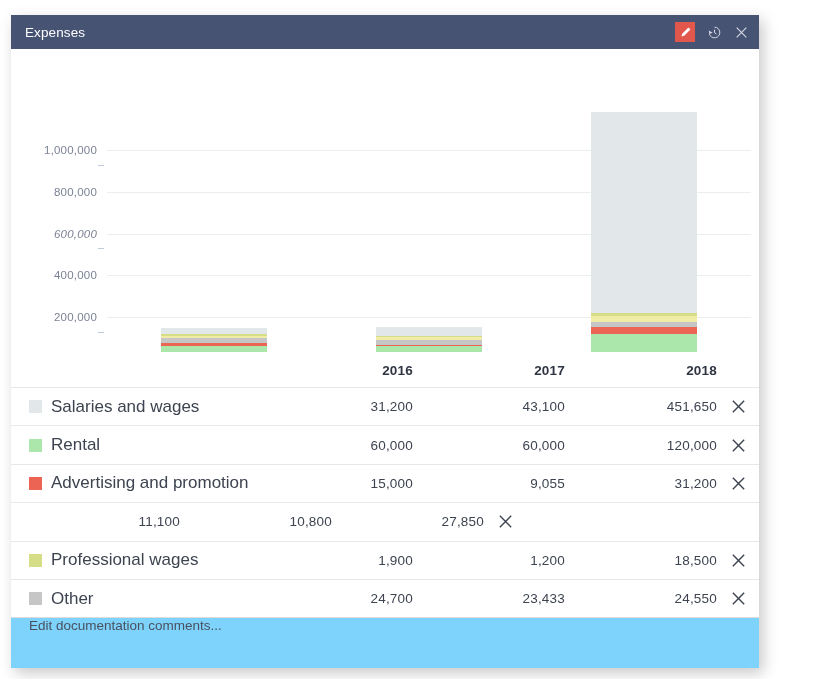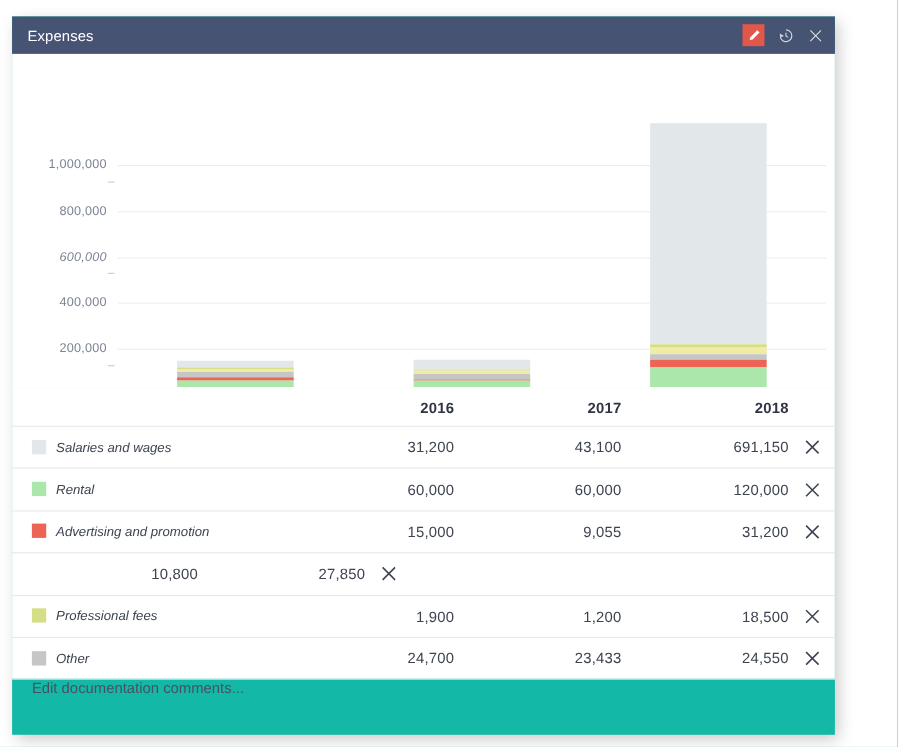--- a/index.html
+++ b/index.html
@@ -16,21 +16,21 @@
     position: relative;
   }
 
   
   #panel {
     position: absolute;
     left: 11px;
     top: 15px;
     width: 748px;
     height: 653px;
-    background: #14b8a6;
+    background: #7dd3fc;
     box-shadow: 4px 5px 14px rgba(0,0,0,0.22);
   }
 
   
   #titlebar {
     height: 34px;
     background: #465373;
     display: flex;
     align-items: center;
     padding: 0 6px 0 14px;
@@ -158,25 +158,24 @@
   #thead {
     display: flex;
     align-items: center;
     height: 35px;
     padding: 0 0 0 18px;
     border-top: 1px solid #ffffff;
   }
   .c-label {
     flex: 1;
     display: flex;
-    align-items: flex-start;
-    font-size: 12px;
+    align-items: center;
+    font-size: 17px;
     color: #3d4450;
     min-width: 0;
-    font-style: italic;
   }
   .swatch {
     width: 13px;
     height: 13px;
     margin-right: 9px;
     flex: 0 0 auto;
   }
   .c-val {
     width: 152px;
     text-align: right;
@@ -300,21 +299,21 @@
         <div class="c-del"></div>
       </div>
     <div id="tbody">
         <div class="trow">
           <div class="c-label">
             <span class="swatch" style="background: rgb(226, 232, 234);"></span>
             <span>Salaries and wages</span>
           </div>
           <div class="c-val">31,200</div>
           <div class="c-val">43,100</div>
-          <div class="c-val">691,150</div>
+          <div class="c-val">451,650</div>
           <div class="c-del">
             <svg width="17" height="17" viewBox="0 0 18 18" aria-hidden="true">
               <path d="M3 3L15 15M15 3L3 15" stroke="#3d4450" stroke-width="1.5" fill="none"></path>
             </svg>
           </div>
         </div>
         <div class="trow">
           <div class="c-label">
             <span class="swatch" style="background: rgb(171, 230, 171);"></span>
             <span>Rental</span>
@@ -336,32 +335,33 @@
           <div class="c-val">15,000</div>
           <div class="c-val">9,055</div>
           <div class="c-val">31,200</div>
           <div class="c-del">
             <svg width="17" height="17" viewBox="0 0 18 18" aria-hidden="true">
               <path d="M3 3L15 15M15 3L3 15" stroke="#3d4450" stroke-width="1.5" fill="none"></path>
             </svg>
           </div>
         </div>
         <div class="trow">
+          <div class="c-val">11,100</div>
           <div class="c-val">10,800</div>
           <div class="c-val">27,850</div>
           <div class="c-del">
             <svg width="17" height="17" viewBox="0 0 18 18" aria-hidden="true">
               <path d="M3 3L15 15M15 3L3 15" stroke="#3d4450" stroke-width="1.5" fill="none"></path>
             </svg>
           </div>
         </div>
         <div class="trow">
           <div class="c-label">
             <span class="swatch" style="background: rgb(213, 222, 135);"></span>
-            <span>Professional fees</span>
+            <span>Professional wages</span>
           </div>
           <div class="c-val">1,900</div>
           <div class="c-val">1,200</div>
           <div class="c-val">18,500</div>
           <div class="c-del">
             <svg width="17" height="17" viewBox="0 0 18 18" aria-hidden="true">
               <path d="M3 3L15 15M15 3L3 15" stroke="#3d4450" stroke-width="1.5" fill="none"></path>
             </svg>
           </div>
         </div>

